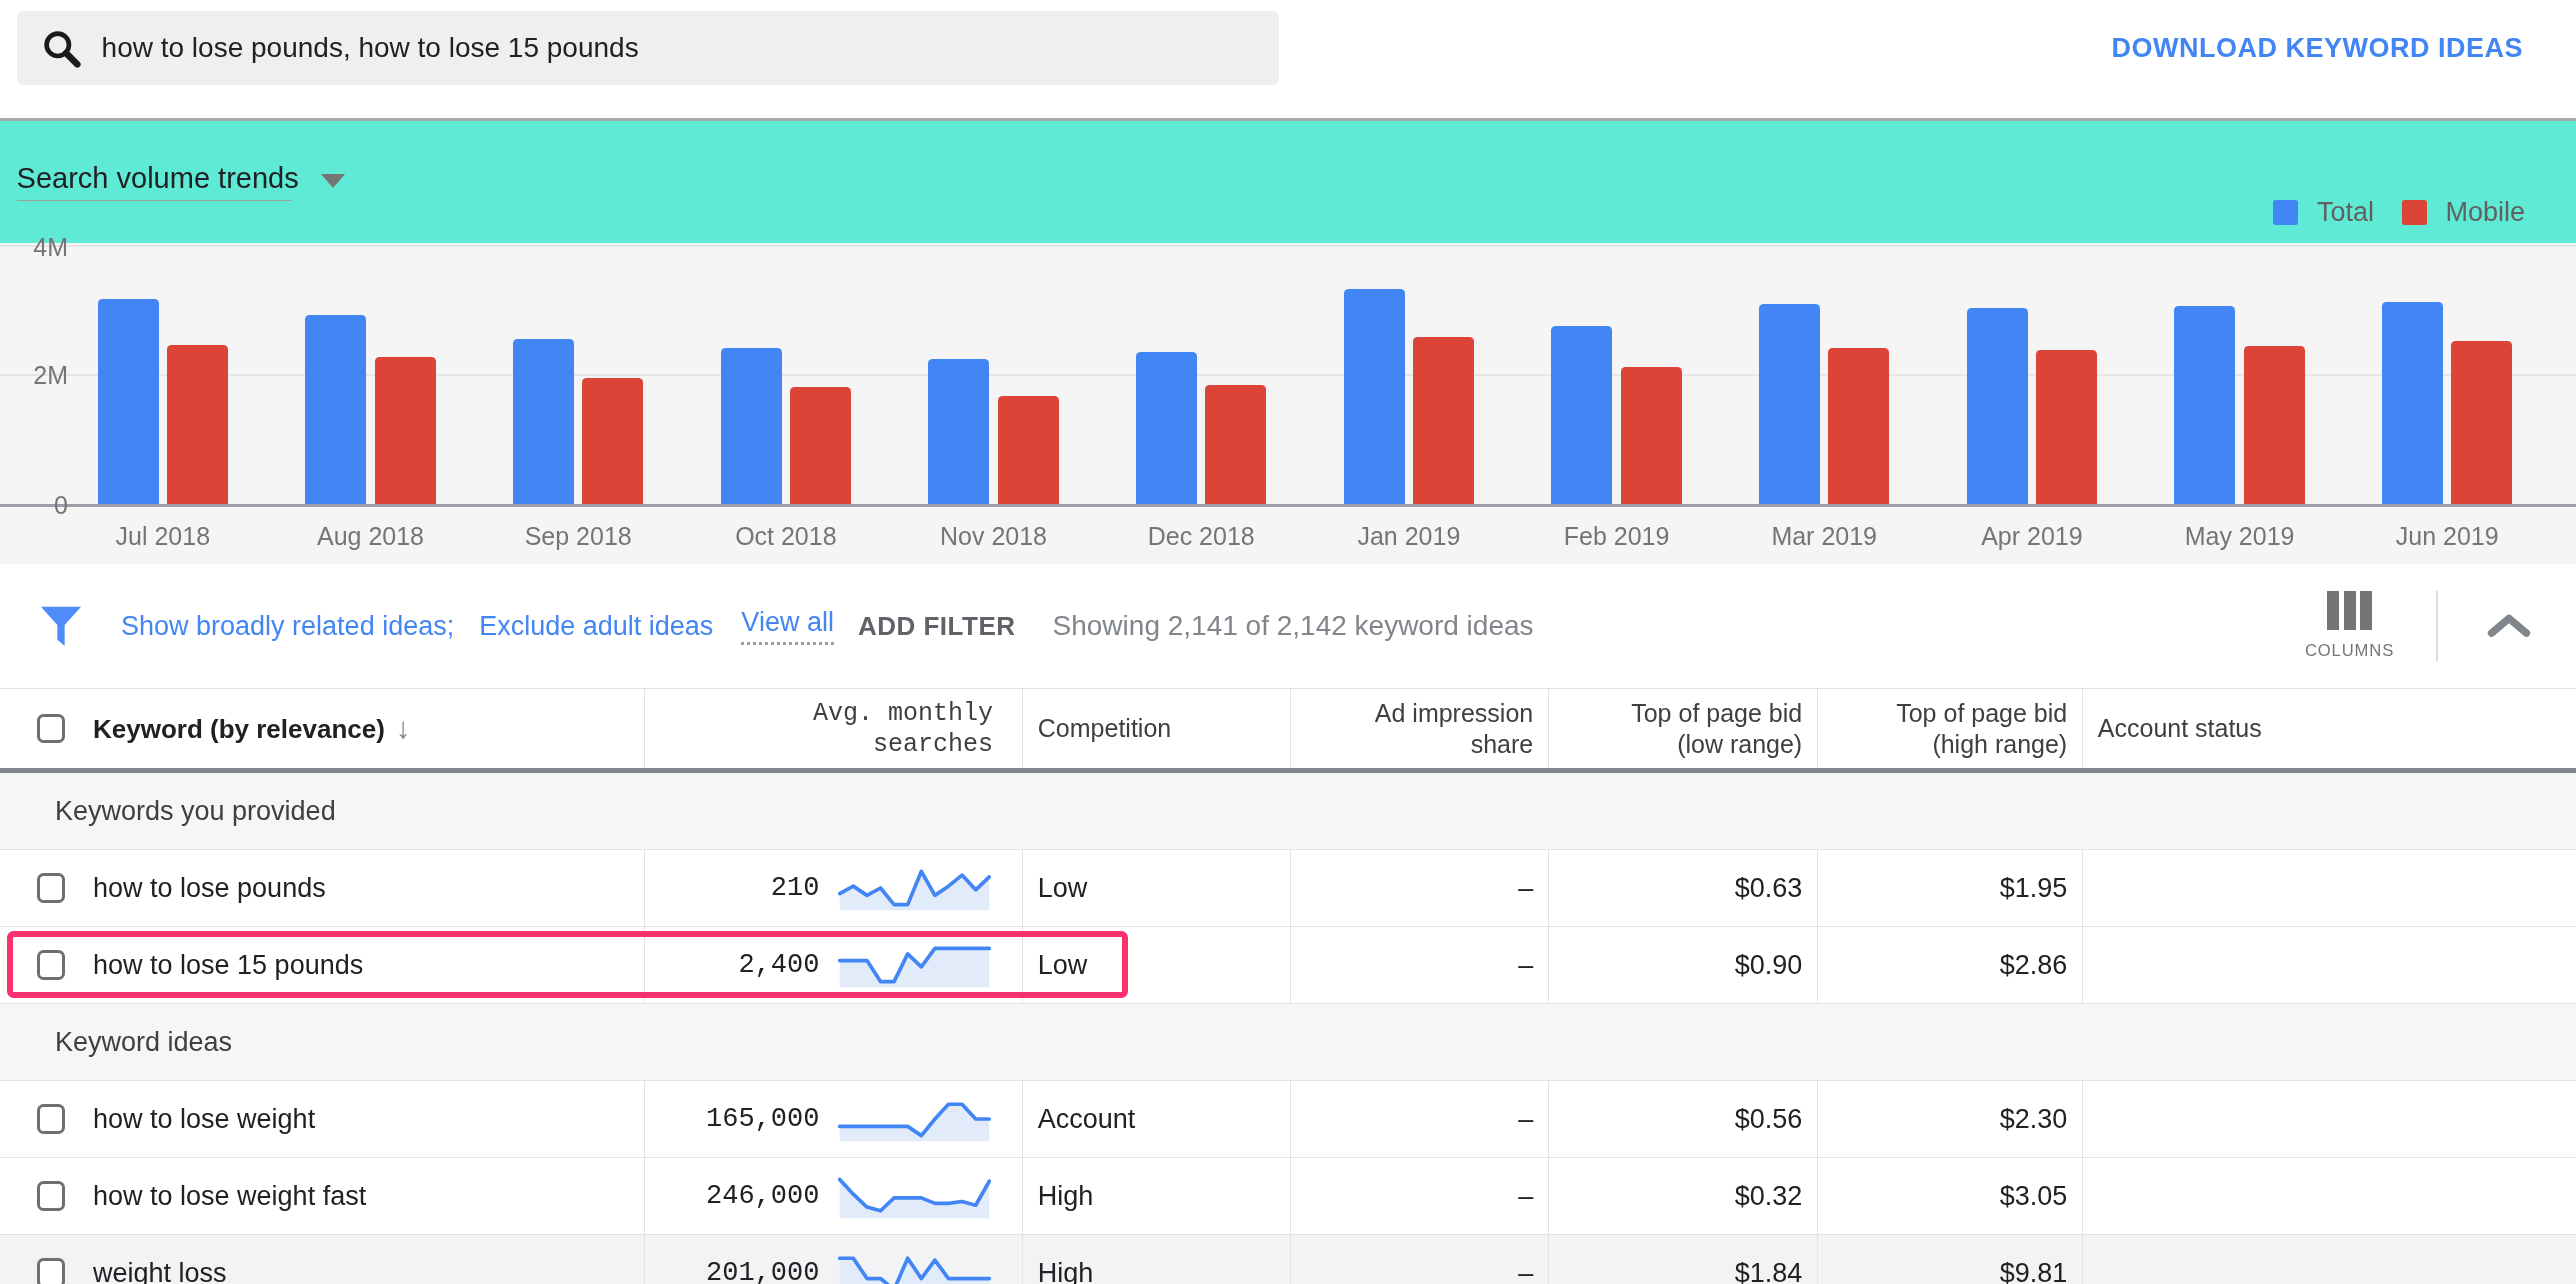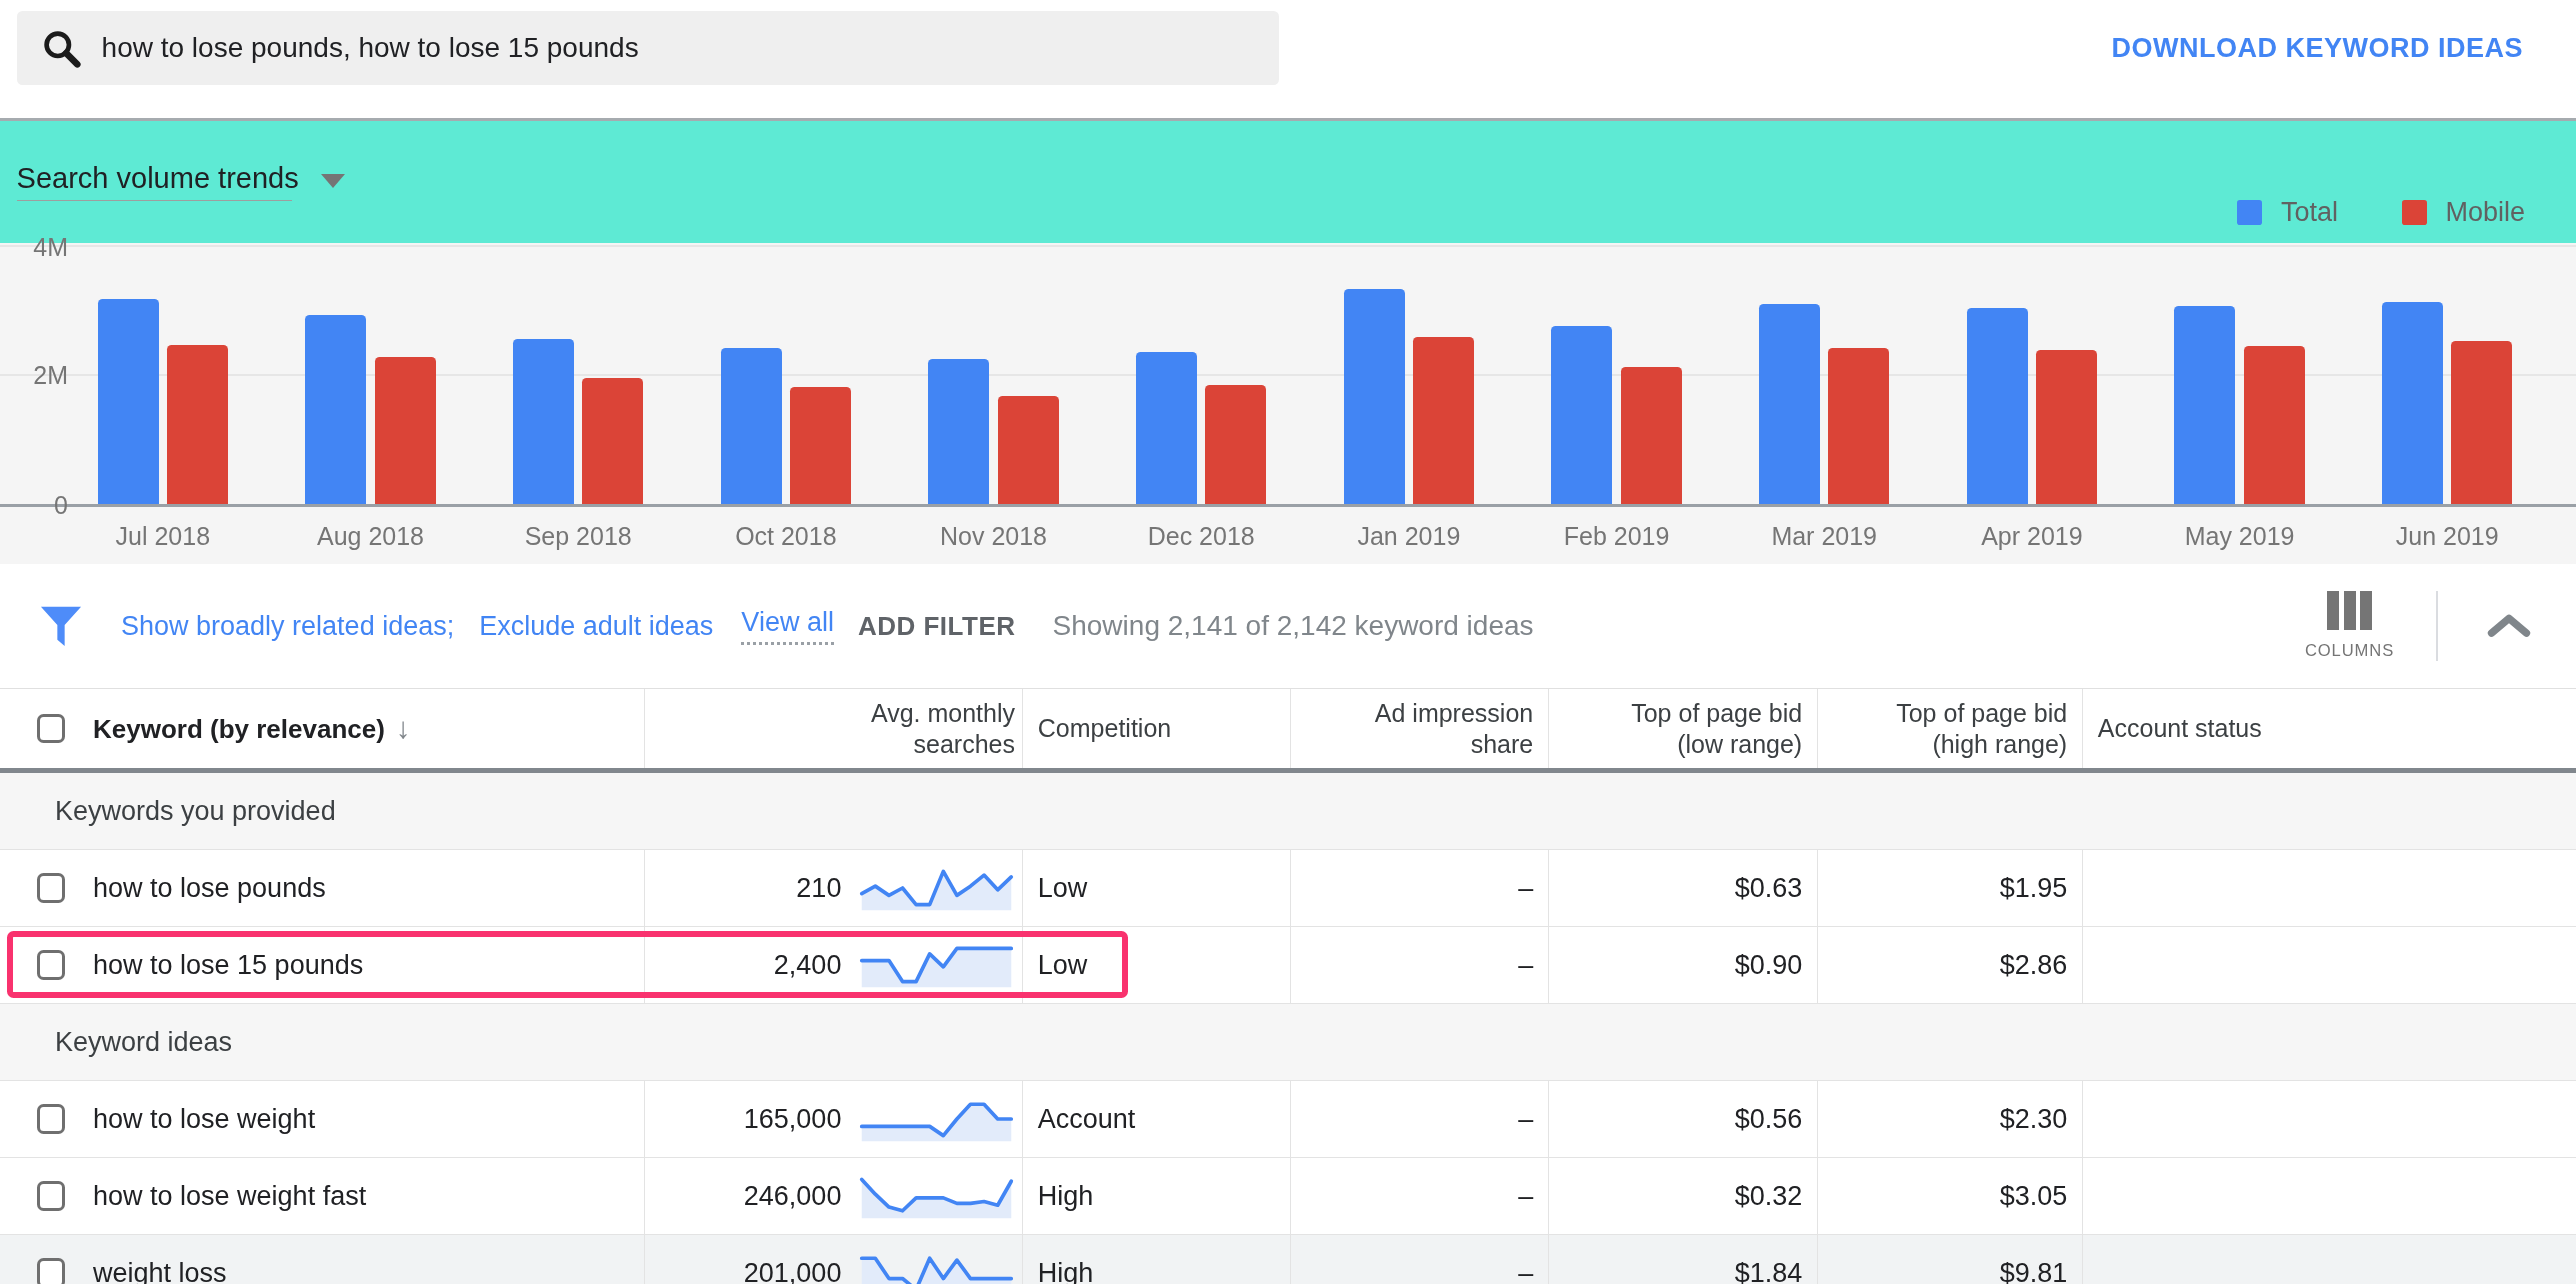--- a/index.html
+++ b/index.html
@@ -17,21 +17,21 @@
   .download { position:absolute; right:53px; top:33px; font-size:27px; font-weight:700;
     letter-spacing:0.5px; color:#4285f4; text-decoration:none; cursor:pointer; }
 
   
   .trends-head { position:relative; height:122px; background:#5eead4; }
   .trends-title { position:absolute; left:16.6px; top:41px; font-size:29px; color:#202124;
     display:inline-flex; align-items:center; cursor:pointer; }
   .caret { width:0; height:0; border-left:12px solid transparent; border-right:12px solid transparent;
     border-top:14px solid #757575; margin-left:22px; margin-top:5.5px; }
   .trends-underline { position:absolute; left:16.6px; top:79px; width:275px; border-bottom:1.8px solid #9e9e9e; }
-  .legend { position:absolute; right:51px; top:76px; display:flex; align-items:center; gap:64px; }
+  .legend { position:absolute; right:51px; top:76px; display:flex; align-items:center; gap:28px; }
   .legend-item { display:flex; align-items:center; gap:18.5px; font-size:27px; color:#616161; }
   .swatch { width:25px; height:25px; border-radius:2.8px; display:inline-block; }
 
   .chart-band { position:relative; height:321px; background:#f5f5f5; }
   .gridline { position:absolute; left:0; right:0; height:1.8px; background:#e6e6e6; }
   .grid-zero { position:absolute; left:0; right:0; height:2.8px; background:#9aa0a6; }
   .ytick { position:absolute; left:13px; width:55px; text-align:right; font-size:25px;
     color:#757575; transform:translateY(-50%); }
   #bars { position:absolute; left:59px; right:25px; top:1.8px; height:259px; display:flex; }
   .bar-group { flex:1; display:flex; align-items:flex-end; justify-content:center; gap:8.3px; height:100%; }
@@ -64,21 +64,21 @@
   .trow, .thead { display:grid; grid-template-columns:645px 378px 268px 258px 269px 265px 493px; }
   .thead { height:84px; border-bottom:5.5px solid #81878d; }
   .trow { height:77px; border-bottom:0.9px solid #e3e3e3; position:relative; background:#fff; }
   .trow.shaded { background:#f1f3f4; }
   .section-row { height:77px; display:flex; align-items:center; padding-left:55px;
     background:#f6f6f6; border-bottom:0.9px solid #e3e3e3; font-size:27px; color:#3c4043; }
   .cell { display:flex; align-items:center; border-right:0.9px solid #e3e3e3; font-size:27px;
     color:#202124; overflow:hidden; }
   .cell:last-child { border-right:none; }
   .c-key { padding-left:37px; gap:28px; }
-  .c-avg { justify-content:flex-end; padding-right:7px; gap:16.6px; }
+  .c-avg { justify-content:flex-end; padding-right:29px; gap:16.6px;font-family:Liberation Mono, monospace; }
   .c-comp { padding-left:14.8px; }
   .c-imp, .c-low, .c-high { justify-content:flex-end; padding-right:14.8px; }
   .c-acct { padding-left:14.8px; }
   .cb { width:28px; height:29.5px; border:3.7px solid #6f6f6f; border-radius:6.5px; flex:0 0 auto;
     cursor:pointer; background:#fff; }
   .thead .cell { color:#3c4043; font-size:25px; line-height:31px; }
   .thead .c-key { color:#202124; font-weight:700; font-size:26px; }
   .sort-arrow { color:#80868b; font-weight:400; font-size:29.5px; margin-left:3.7px; }
   .wrapcol { text-align:right; max-width:194px; }
   .spark { width:157px; height:48px; flex:0 0 auto; }

